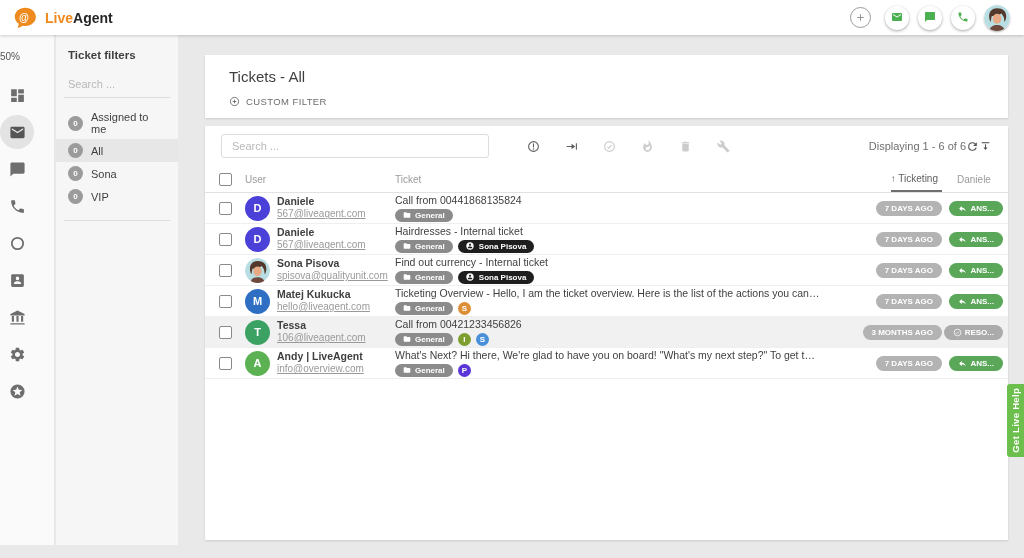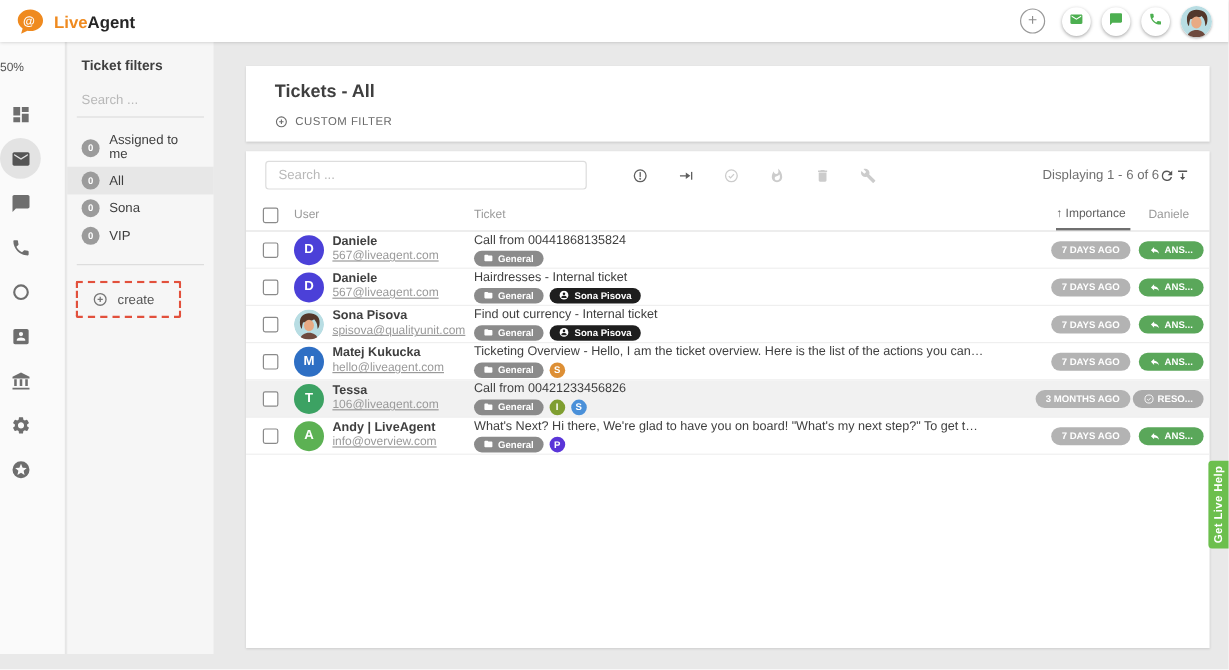--- a/index.html
+++ b/index.html
@@ -55,21 +55,21 @@
                   align-items:center; justify-content:center; }
   .create-btn { margin-left:7px; display:inline-flex; align-items:center; gap:8px;
                 border:2px dashed #e2503c; border-radius:2px; padding:7px 20px 7px 12px;
                 color:#555; font-size:11px; background:transparent; cursor:pointer; }
   .create-btn svg { width:13px; height:13px; color:#777; }
 
   
   .main { position:absolute; left:205px; top:55px; width:803px; }
   .card { background:#fff; box-shadow:0 1px 2px rgba(0,0,0,.12); }
   .head-card { height:63px; padding:13px 24px 0; margin-bottom:8px; }
-  .page-title { font-size:15px; font-weight:bold; color:#3f3f3f; }
+  .page-title { font-size:15px; font-weight:normal; color:#3f3f3f; }
   .custom-filter { display:inline-flex; align-items:center; gap:6px; margin-top:11px;
                    color:#6b6b6b; font-size:9.5px; letter-spacing:.4px; cursor:pointer;
                    background:none; border:none; font-family:inherit; padding:0; }
   .custom-filter svg { width:11px; height:11px; color:#6b6b6b; }
 
   .table-card { height:414px; display:flex; flex-direction:column; }
   .toolbar { display:flex; align-items:center; height:40px; padding:0 16px; flex:none; }
   .tb-search { width:268px; height:24px; border:1px solid #ddd; border-radius:3px;
                font-size:11px; padding:0 10px; color:#444; outline:none; }
   .tb-search::placeholder { color:#b8b8b8; }
@@ -261,29 +261,20 @@
         <div class="filter-item">
           <span class="filter-badge">0</span>
           <span>Sona</span>
         </div>
         <div class="filter-item">
           <span class="filter-badge">0</span>
           <span>VIP</span>
         </div>
       </div>
     <hr class="fsep low">
-    <button class="create-btn">
-      <span style="display:flex">
-          <svg viewBox="0 0 24 24" fill="none" stroke="currentColor" stroke-width="2">
-            <circle cx="12" cy="12" r="9"></circle>
-            <path d="M12 8v8M8 12h8"></path>
-          </svg>
-        </span>
-      <span>create</span>
-    </button>
   </aside>
 
   <main class="main">
 
     <section class="card head-card">
       <div class="page-title">Tickets - All</div>
       <button class="custom-filter">
         <span style="display:flex">
             <svg viewBox="0 0 24 24" fill="none" stroke="currentColor" stroke-width="2">
               <circle cx="12" cy="12" r="9"></circle>
@@ -350,21 +341,21 @@
         </div>
       </div>
 
       <div class="thead">
         <div class="col-check">
             <span class="checkbox"></span>
           </div>
         <div class="col-user">User</div>
         <div class="col-ticket">Ticket</div>
         <div class="col-imp">
-            <span class="sort-col"><span>↑</span> <span>Importance</span></span>
+            <span class="sort-col"><span>↑</span> <span>Ticketing</span></span>
           </div>
         <div class="col-status">Daniele</div>
       </div>
 
       <div class="tbody" id="rows">
           <div class="trow">
             <div class="col-check">
               <span class="checkbox"></span>
             </div>
             <div class="col-user">

